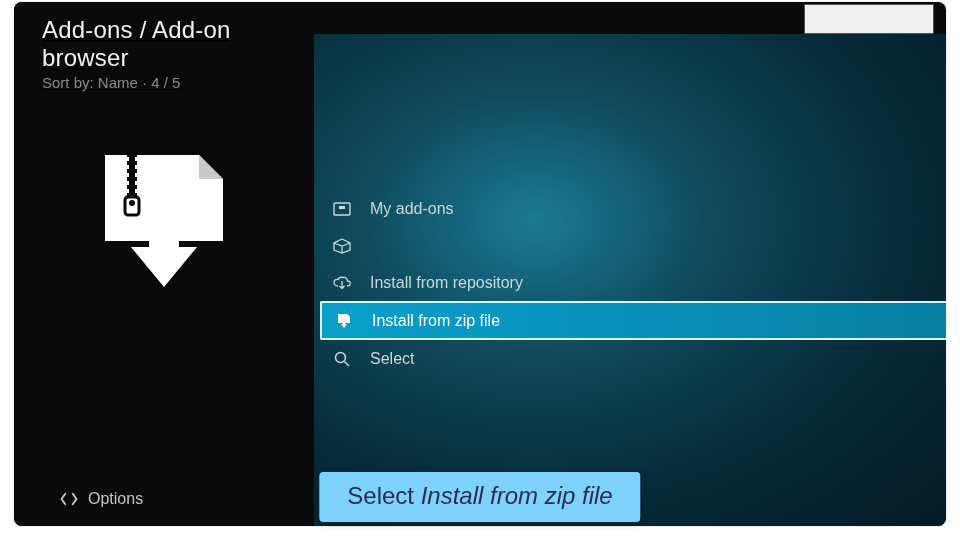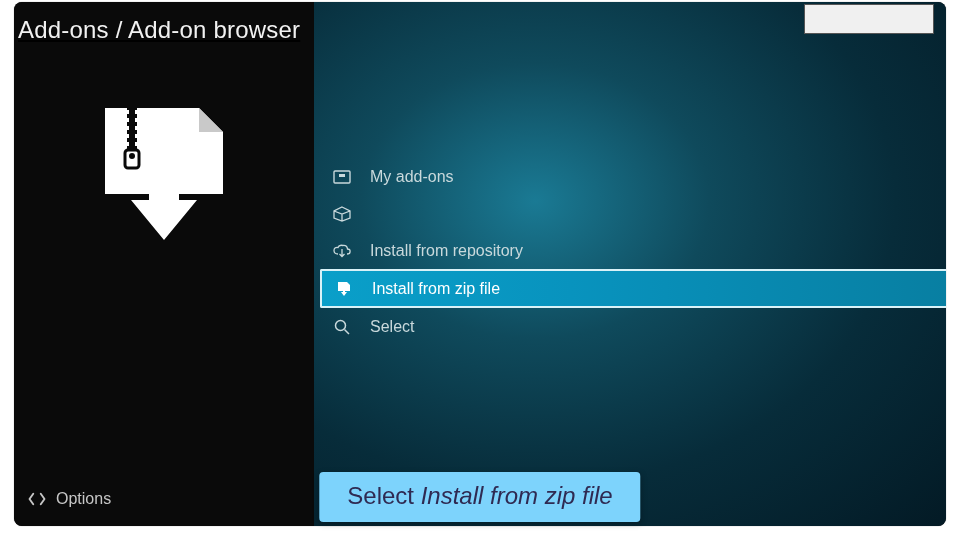--- a/index.html
+++ b/index.html
@@ -30,21 +30,21 @@
     .left {
       width: 300px;
       flex-shrink: 0;
       background: #0a0a0a;
       display: flex;
       flex-direction: column;
       justify-content: space-between;
       padding: 14px 0 14px 0;
     }
     .header {
-      padding: 0 4px;
+      padding: 0 28px;
       text-decoration: underline;
     }
     .breadcrumb {
       color: #f2f2f2;
       font-size: 24px;
       font-weight: 400;
       letter-spacing: 0.2px;
     }
     .sortline {
       color: #8a8a8a;
@@ -62,27 +62,29 @@
       width: 130px;
       height: 140px;
     }
     .footer-options {
       display: flex;
       align-items: center;
       gap: 10px;
       padding: 0 14px 4px 14px;
       color: #c6c6c6;
       font-size: 16px;
+      margin-left: 32px;
     }
     .footer-options svg { width: 18px; height: 18px; }
     .right {
       flex: 1;
       background: radial-gradient(ellipse at 35% 38%, #1a7a94 0%, #0f4a5c 30%, #072c3a 62%, #031a25 100%);
       position: relative;
       padding-top: 156px;
+      margin-top: 32px;
     }
     .menu {
       list-style: none;
     }
     .menu-item {
       display: flex;
       align-items: center;
       gap: 18px;
       height: 37px;
       color: #c9d9dc;
@@ -130,20 +132,26 @@
   </style>
 </head>
 <body>
 
 <div class="frame">
   <div class="main">
     <div class="left">
       <div>
         <div class="header">
           <div class="breadcrumb">Add-ons / Add-on browser</div>
+          <div class="sortline">
+            <span>Sort by:</span>
+            <span>Name</span>
+            <span> · </span>
+            <span>4 / 5</span>
+          </div>
         </div>
         <div class="big-icon-wrap">
           <svg class="big-icon" viewBox="0 0 130 140">
 
             <path d="M 6 4 L 100 4 L 124 28 L 124 90 L 6 90 Z" fill="#fff"></path>
             <path d="M 100 4 L 100 28 L 124 28 Z" fill="#c9c9c9"></path>
 
             <rect x="28" y="4" width="10" height="48" fill="#0a0a0a"></rect>
             <g fill="#fff">
               <rect x="25" y="6" width="5" height="4"></rect>

